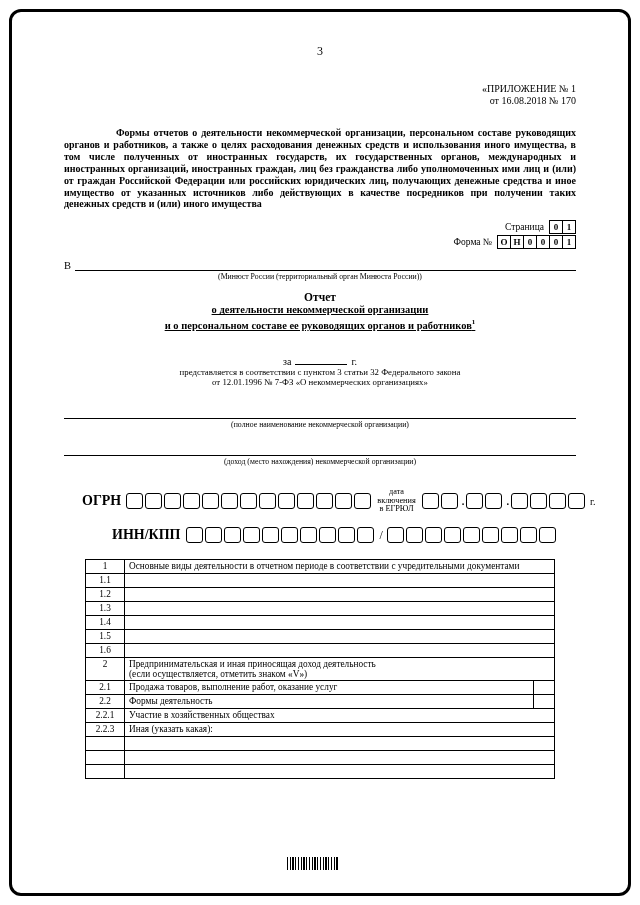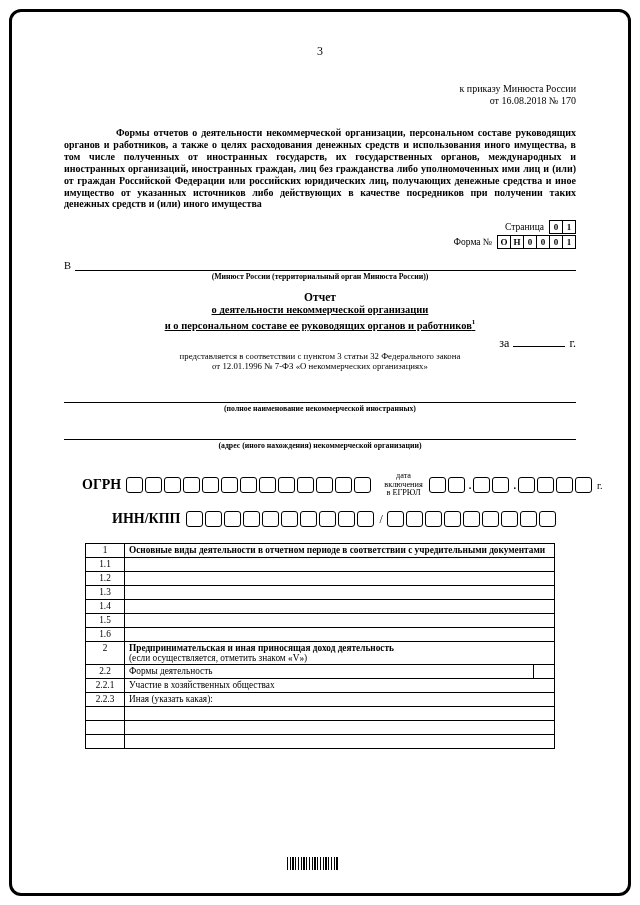--- a/index.html
+++ b/index.html
@@ -29,72 +29,72 @@
   .strip .cell{
     width:12px;height:12px;border:1px solid #000;margin-left:-1px;
     display:flex;align-items:center;justify-content:center;
     font-size:9px;font-weight:bold;background:#fff;
   }
   .strip .cell:first-child{margin-left:0;}
 
   .addressee{display:flex;align-items:flex-end;margin-top:9px;font-size:10.5px;}
   .addr-prefix{margin-right:4px;}
   .fill-line{flex:1;border-bottom:1px solid #000;height:12px;}
-  .small-caption{text-align:center;font-size:7.8px;margin-top:1px;font-weight:bold;}
+  .small-caption{text-align:center;font-size:7.8px;margin-top:1px;}
 
   .title-block{text-align:center;margin-top:10px;}
   .t1{font-weight:bold;font-size:11.5px;}
   .t2{font-weight:bold;font-size:10.5px;line-height:13px;text-decoration:underline;}
   .t2 sup{font-size:7px;}
-  .year-row{font-size:12px;margin-top:4px;text-align:right;}
+  .year-row{font-size:10px;margin-top:22px;}
   .year-line{display:inline-block;width:52px;border-bottom:1px solid #000;height:10px;margin:0 4px;}
   .law{font-size:8.8px;line-height:10.5px;}
 
   .rule-line{border-bottom:1px solid #000;height:26px;}
   .rule-line.first{height:30px;}
 
   .boxes-row{display:flex;align-items:center;margin-top:22px;font-size:10.5px;}
   .box{
     width:15px;height:14px;border:1.2px solid #000;border-radius:3px;
     margin-right:2px;background:#fff;flex:0 0 auto;
   }
   .box-label{font-weight:bold;font-size:14px;margin-right:5px;white-space:nowrap;}
-  .date-label{font-size:8.3px;line-height:8.8px;text-align:center;margin:0 6px 0 11px;}
+  .date-label{font-size:8.3px;line-height:8.8px;text-align:center;margin:0 6px 0 4px;}
   .dot-sep{margin:0 2px;font-weight:bold;}
   .g-suffix{margin-left:3px;font-size:10px;}
   .slash{margin:0 4px;font-size:12px;}
 
   table.form-table{
     border-collapse:collapse;margin:16px 21px 0 21px;width:470px;
     font-size:9.3px;
   }
   table.form-table td{
     border:1px solid #000;padding:1px 4px;height:11px;vertical-align:top;
   }
   td.col-num{width:30px;text-align:center;padding:1px 2px;}
   td.col-check{width:12px;padding:0;}
-  .b{font-weight:bold;}
+  .b{font-weight:normal;}
   .j{text-align:justify;}
 
   .barcode{
     position:absolute;left:287px;top:857px;width:52px;height:13px;
     background:repeating-linear-gradient(90deg,#000 0 1.5px,#fff 1.5px 3px,#000 3px 3.8px,#fff 3.8px 5.5px);
   }
 </style>
 </head>
 <body>
 
 <div class="frame"></div>
 
 <div class="content">
 
   <div class="page-number">3</div>
 
   <div class="appendix">
-    <div>к приказу Минюста России</div>
+    <div>«ПРИЛОЖЕНИЕ № 1</div>
     <div>от 16.08.2018 № 170</div>
   </div>
 
   <div class="intro">Формы отчетов о деятельности некоммерческой организации, персональном составе руководящих органов и работников, а также о целях расходования денежных средств и использования иного имущества, в том числе полученных от иностранных государств, их государственных органов, международных и иностранных организаций, иностранных граждан, лиц без гражданства либо уполномоченных ими лиц и (или) от граждан Российской Федерации или российских юридических лиц, получающих денежные средства и иное имущество от указанных источников либо действующих в качестве посредников при получении таких денежных средств и (или) иного имущества</div>
 
   <div class="codes">
     <div class="code-row">
       <span class="code-label">Страница</span>
       <span class="strip" id="page-cells">
           <span class="cell">0</span>
@@ -125,24 +125,24 @@
     <div class="t2">о деятельности некоммерческой организации</div>
     <div class="t2"><span>и о персональном составе ее руководящих органов и работников</span><sup>1</sup></div>
     <div class="year-row">
       <span>за</span><span class="year-line"></span><span>г.</span>
     </div>
     <div class="law">представляется в соответствии с пунктом 3 статьи 32 Федерального закона</div>
     <div class="law">от 12.01.1996 № 7-ФЗ «О некоммерческих организациях»</div>
   </div>
 
   <div class="rule-line first"></div>
-  <div class="small-caption">(полное наименование некоммерческой иностранных)</div>
+  <div class="small-caption">(полное наименование некоммерческой организации)</div>
 
   <div class="rule-line"></div>
-  <div class="small-caption">(адрес (иного нахождения) некоммерческой организации)</div>
+  <div class="small-caption">(доход (место нахождения) некоммерческой организации)</div>
 
   <div class="boxes-row" style="margin-left:18px;">
     <span class="box-label">ОГРН</span>
     <span class="strip-boxes" id="ogrn-boxes" style="display:flex;">
         <span class="box"></span>
         <span class="box"></span>
         <span class="box"></span>
         <span class="box"></span>
         <span class="box"></span>
         <span class="box"></span>
@@ -234,20 +234,27 @@
           <td class="col-text" colspan="2"></td>
         </tr>
         <tr>
           <td class="col-num">2</td>
           <td class="col-text" colspan="2">
             <div class="b">Предпринимательская и иная приносящая доход деятельность</div>
             <div>(если осуществляется, отметить знаком «V»)</div>
           </td>
         </tr>
         <tr>
+          <td class="col-num">2.1</td>
+          <td class="col-text">
+            <div>Продажа товаров, выполнение работ, оказание услуг</div>
+          </td>
+          <td class="col-check"></td>
+        </tr>
+        <tr>
           <td class="col-num">2.2</td>
           <td class="col-text">
             <div>Формы деятельность</div>
           </td>
           <td class="col-check"></td>
         </tr>
         <tr>
           <td class="col-num">2.2.1</td>
           <td class="col-text" colspan="2">
             <div>Участие в хозяйственных обществах</div>

